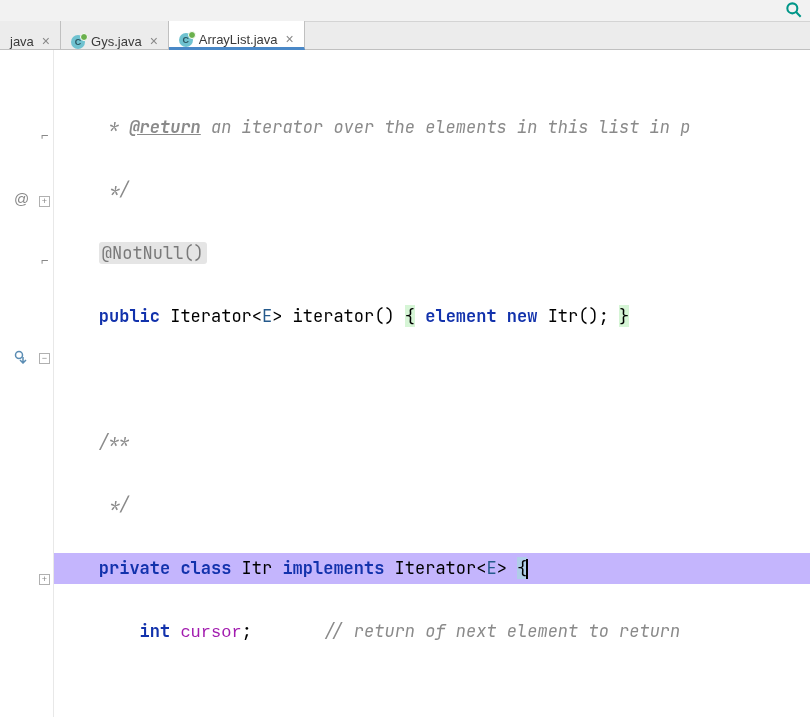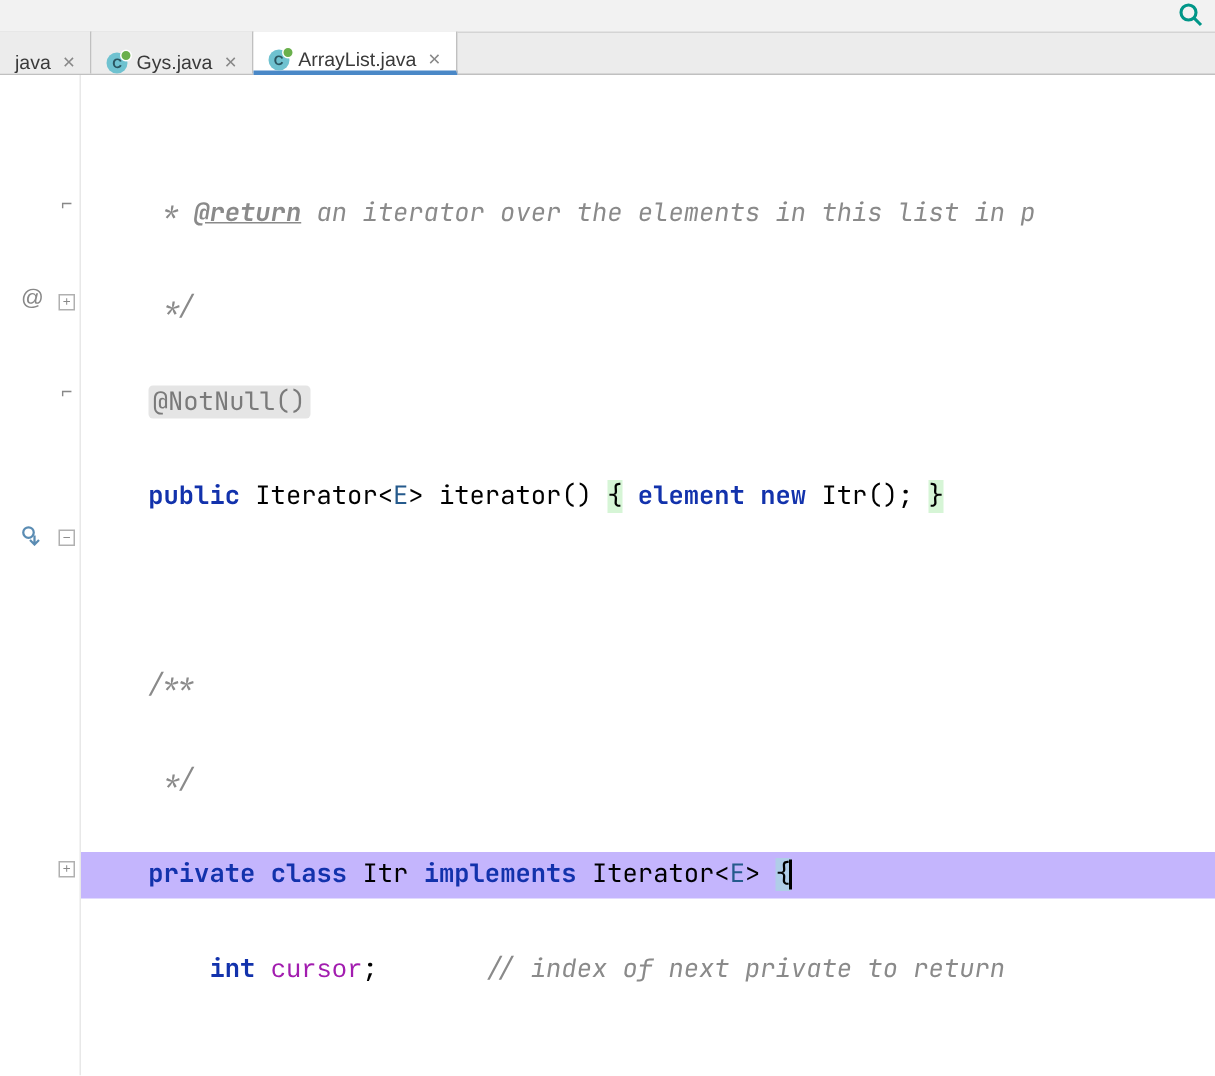--- a/index.html
+++ b/index.html
@@ -104,21 +104,20 @@
     .editor {
       flex: 1;
       padding-top: 30px;
       font-family: "JetBrains Mono", "Consolas", "Courier New", monospace;
       font-size: 17px;
       line-height: 31.5px;
       white-space: pre;
       overflow: hidden;
       position: relative;
       cursor: text;
-      margin-top: 15px;
     }
     .line {
       height: 31.5px;
       padding-left: 4px;
     }
     .line.hl {
       background: #c4b5fd;
     }
     .kw { color: #1232ac; font-weight: bold; text-align: center; }
     .comment { color: #8a8a8a; font-style: italic; }
@@ -198,21 +197,21 @@
 
   <div class="editor">
 <div class="line"><span class="comment"><span>     * </span><span class="javadoc-tag">@return</span><span> an iterator over the elements in this list in p</span></span></div>
 <div class="line"><span class="comment">     */</span></div>
 <div class="line">    <span class="annotation">@NotNull()</span></div>
 <div class="line">    <span class="kw">public</span><span> Iterator&lt;</span><span class="type-param">E</span><span>&gt; iterator() </span><span class="brace-match">{</span><span class="kw"> element</span><span class="kw"> new</span><span> Itr(); </span><span class="brace-match">}</span></div>
 <div class="line"></div>
 <div class="line"><span class="comment">    /**</span></div>
 <div class="line"><span class="comment">     */</span></div>
 <div class="line hl">    <span class="kw">private</span><span class="kw"> class</span><span> Itr </span><span class="kw">implements</span><span> Iterator&lt;</span><span class="type-param">E</span><span>&gt; </span><span class="caret-brace">{</span><span class="caret"></span></div>
-<div class="line">        <span class="kw">int</span><span class="member"> cursor</span><span>;       </span><span class="comment">// index of next private to return</span></div>
+<div class="line">        <span class="kw">int</span><span class="member"> cursor</span><span>;       </span><span class="comment">// return of next element to return</span></div>
 
 
 
 
 
 
 
 
 
 

